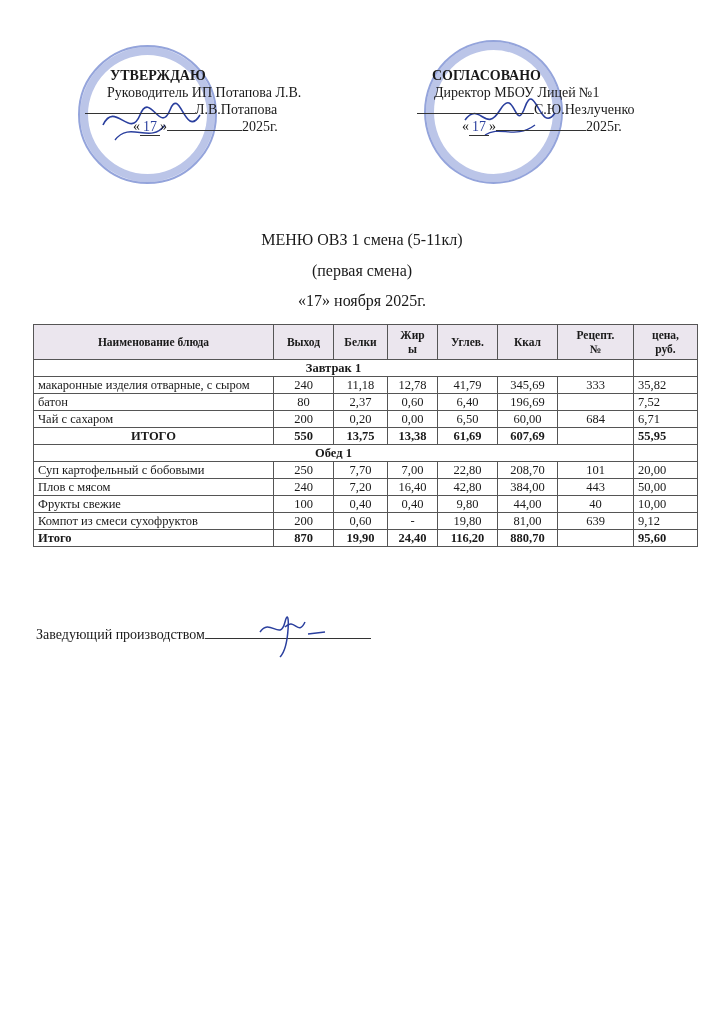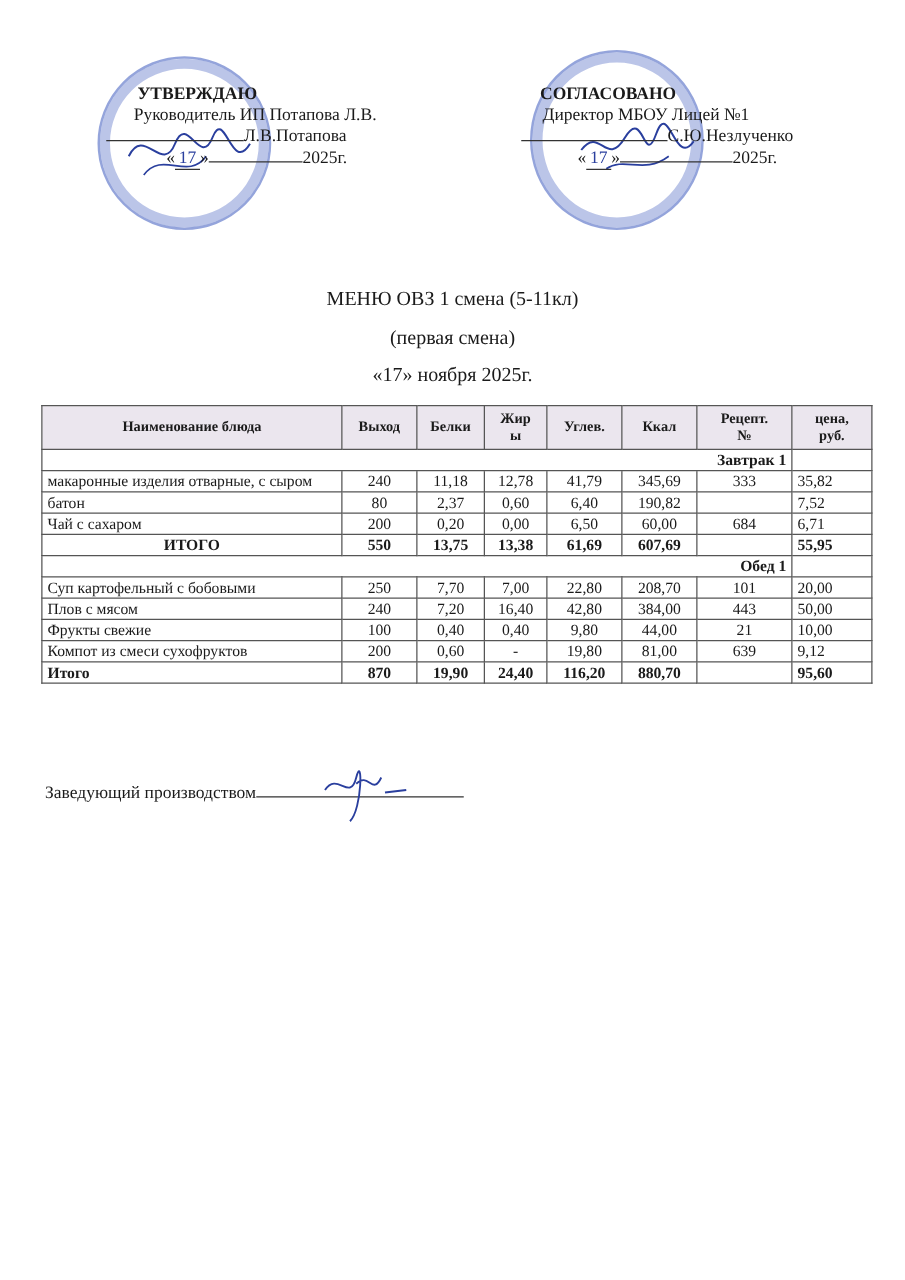--- a/index.html
+++ b/index.html
@@ -25,21 +25,21 @@
     .t1 { top: 231px; } .t2 { top: 262px; } .t3 { top: 292px; }
 
     table.menu {
       position: absolute; left: 33px; top: 324px; width: 664px;
       border-collapse: collapse; font-size: 12.5px; table-layout: fixed;
     }
     table.menu td, table.menu th { border: 1px solid #555; padding: 0 4px; height: 16px; line-height: 16px; }
     table.menu th { background: #ebe6ee; font-weight: bold; height: 34px; line-height: 14px; font-size: 11.5px; text-align: center; }
     table.menu td.num { text-align: center; }
     table.menu td.price { text-align: left; padding-right: 6px; }
-    table.menu tr.section td { font-weight: bold; text-align: right; }
+    table.menu tr.section td { font-weight: bold; text-align: center; }
     table.menu tr.total td { font-weight: bold; }
     .name-cell { text-align: left; }
 
     .footer { position: absolute; left: 36px; top: 627px; font-size: 14px; white-space: nowrap; }
     .footer .uline { width: 166px; }
   </style>
 </head>
 <body>
 
 <div class="stamp stamp-left"></div>
@@ -116,21 +116,21 @@
       <td class="num">345,69</td>
       <td class="num">333</td>
       <td class="price">35,82</td>
     </tr>
     <tr>
       <td class="name-cell">батон</td>
       <td class="num">80</td>
       <td class="num">2,37</td>
       <td class="num">0,60</td>
       <td class="num">6,40</td>
-      <td class="num">190,82</td>
+      <td class="num">196,69</td>
       <td class="num"></td>
       <td class="price">7,52</td>
     </tr>
     <tr>
       <td class="name-cell">Чай с сахаром</td>
       <td class="num">200</td>
       <td class="num">0,20</td>
       <td class="num">0,00</td>
       <td class="num">6,50</td>
       <td class="num">60,00</td>
@@ -172,21 +172,21 @@
       <td class="num">443</td>
       <td class="price">50,00</td>
     </tr>
     <tr>
       <td class="name-cell">Фрукты свежие</td>
       <td class="num">100</td>
       <td class="num">0,40</td>
       <td class="num">0,40</td>
       <td class="num">9,80</td>
       <td class="num">44,00</td>
-      <td class="num">21</td>
+      <td class="num">40</td>
       <td class="price">10,00</td>
     </tr>
     <tr>
       <td class="name-cell">Компот из смеси сухофруктов</td>
       <td class="num">200</td>
       <td class="num">0,60</td>
       <td class="num">-</td>
       <td class="num">19,80</td>
       <td class="num">81,00</td>
       <td class="num">639</td>

